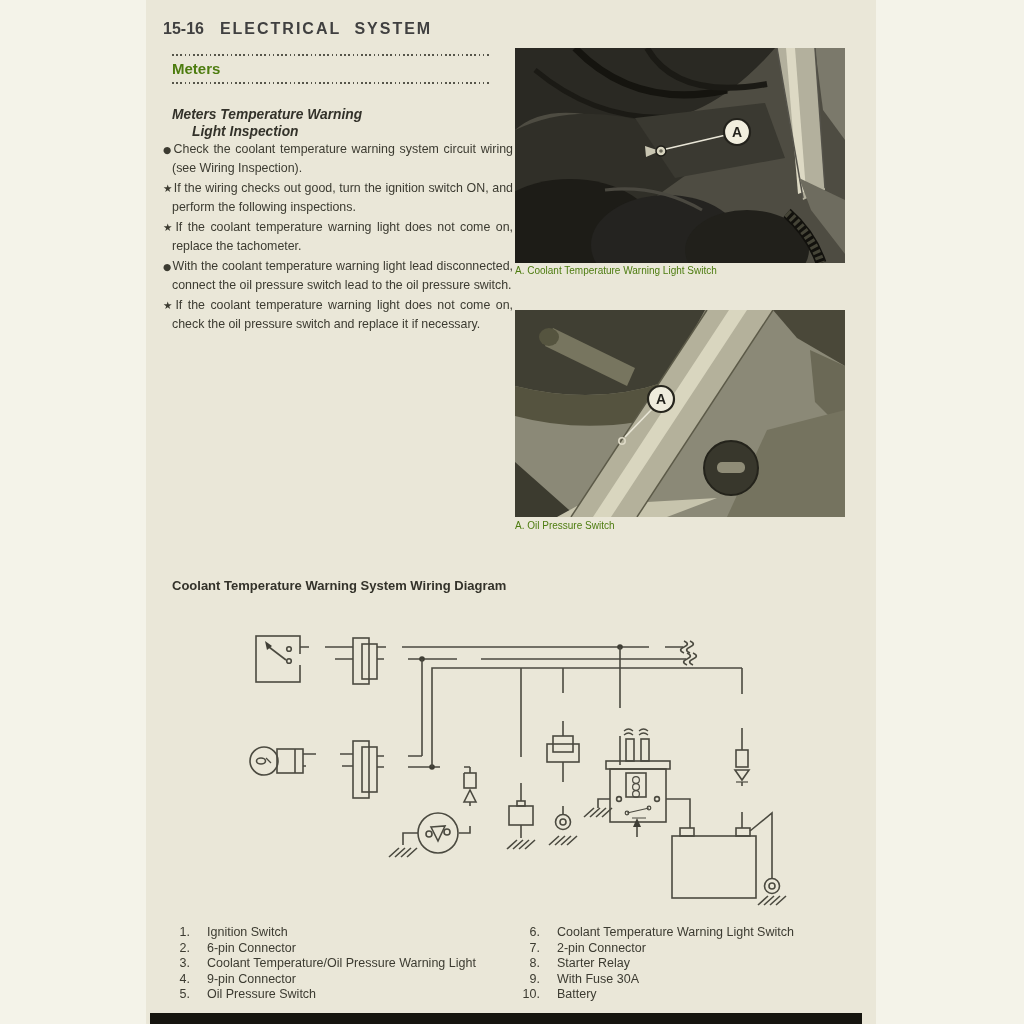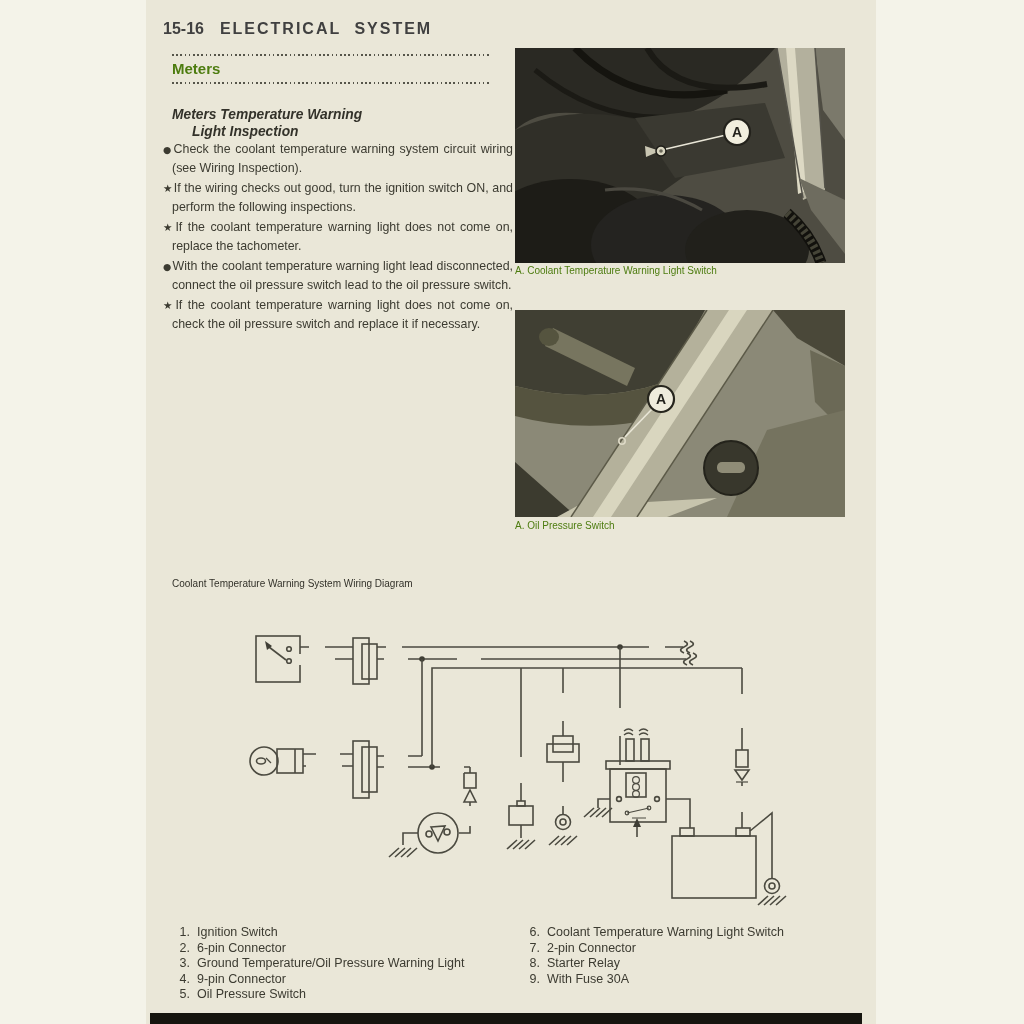--- a/index.html
+++ b/index.html
@@ -22,40 +22,40 @@
   .subsection .l2{padding-left:20px}
   
   #steps{left:163px;top:140px;width:350px}
   .step{margin:0 0 1px 0;font-size:12.4px;line-height:19px;text-align:justify;padding-left:9px;text-indent:-9px;color:#3c3b31}
   .bullet{font-family:"DejaVu Sans",sans-serif;font-size:9.5px;padding-right:1px}
   .bullet.star{font-size:10.5px}
   
   .photo{overflow:hidden}
   .caption{font-size:10px;color:#4d7c0f;white-space:nowrap}
   
-  .diagram-title{left:172px;top:578px;font-weight:normal;font-size:10px;color:#33322a}
+  .diagram-title{left:172px;top:578px;font-weight:bold;font-size:13px;color:#33322a}
   #wiring{left:240px;top:618px}
   #wiring *{stroke:#4b4a40;fill:none;stroke-width:1.6px}
   #wiring .dotj{fill:#3f3e35;stroke:none}
   #wiring .fillshape{fill:#3f3e35;stroke:none}
   #wiring .thin{stroke-width:1.2px}
   #wiring .lbg{fill:#EAE7D8;stroke:none}
   #wiring text{stroke:none}
   .wl,.wlr{font-family:"Liberation Sans",sans-serif;font-weight:bold;font-size:10.5px;fill:#3a392f;text-anchor:middle}
   .cn{font-family:"DejaVu Sans",sans-serif;font-size:12.5px;fill:#45443a;text-anchor:middle}
   .bsign{font-family:"DejaVu Sans",sans-serif;font-weight:bold;font-size:15px;fill:#3a392f;text-anchor:middle}
   
   .legend{font-size:12.5px;line-height:15.6px;color:#3c3b31}
   #legend-left{left:166px;top:925px;width:340px}
   #legend-right{left:500px;top:925px;width:370px}
   .lrow{display:flex}
   .lnum{flex:none;text-align:right}
   #legend-left .lnum{width:24px}
   #legend-right .lnum{width:40px}
-  .llab{margin-left:7px}
+  .llab{margin-left:17px}
   
   .bottom-bar{left:150px;top:1013px;width:712px;height:11px;background:#16150f}
   
   .callout-a{font-family:"Liberation Sans",sans-serif;font-weight:bold;font-size:14px;fill:#23221c;text-anchor:middle}
 </style>
 </head>
 <body>
 
 <div class="abs page"></div>
 
@@ -288,21 +288,21 @@
     <div class="lrow">
       <span class="lnum">1.</span>
       <span class="llab">Ignition Switch</span>
     </div>
     <div class="lrow">
       <span class="lnum">2.</span>
       <span class="llab">6-pin Connector</span>
     </div>
     <div class="lrow">
       <span class="lnum">3.</span>
-      <span class="llab">Ground Temperature/Oil Pressure Warning Light</span>
+      <span class="llab">Coolant Temperature/Oil Pressure Warning Light</span>
     </div>
     <div class="lrow">
       <span class="lnum">4.</span>
       <span class="llab">9-pin Connector</span>
     </div>
     <div class="lrow">
       <span class="lnum">5.</span>
       <span class="llab">Oil Pressure Switch</span>
     </div>
   </div>
@@ -316,15 +316,19 @@
       <span class="llab">2-pin Connector</span>
     </div>
     <div class="lrow">
       <span class="lnum">8.</span>
       <span class="llab">Starter Relay</span>
     </div>
     <div class="lrow">
       <span class="lnum">9.</span>
       <span class="llab">With Fuse 30A</span>
     </div>
+    <div class="lrow">
+      <span class="lnum">10.</span>
+      <span class="llab">Battery</span>
+    </div>
   </div>
 
 <div class="abs bottom-bar"></div>
 
 </body></html>

